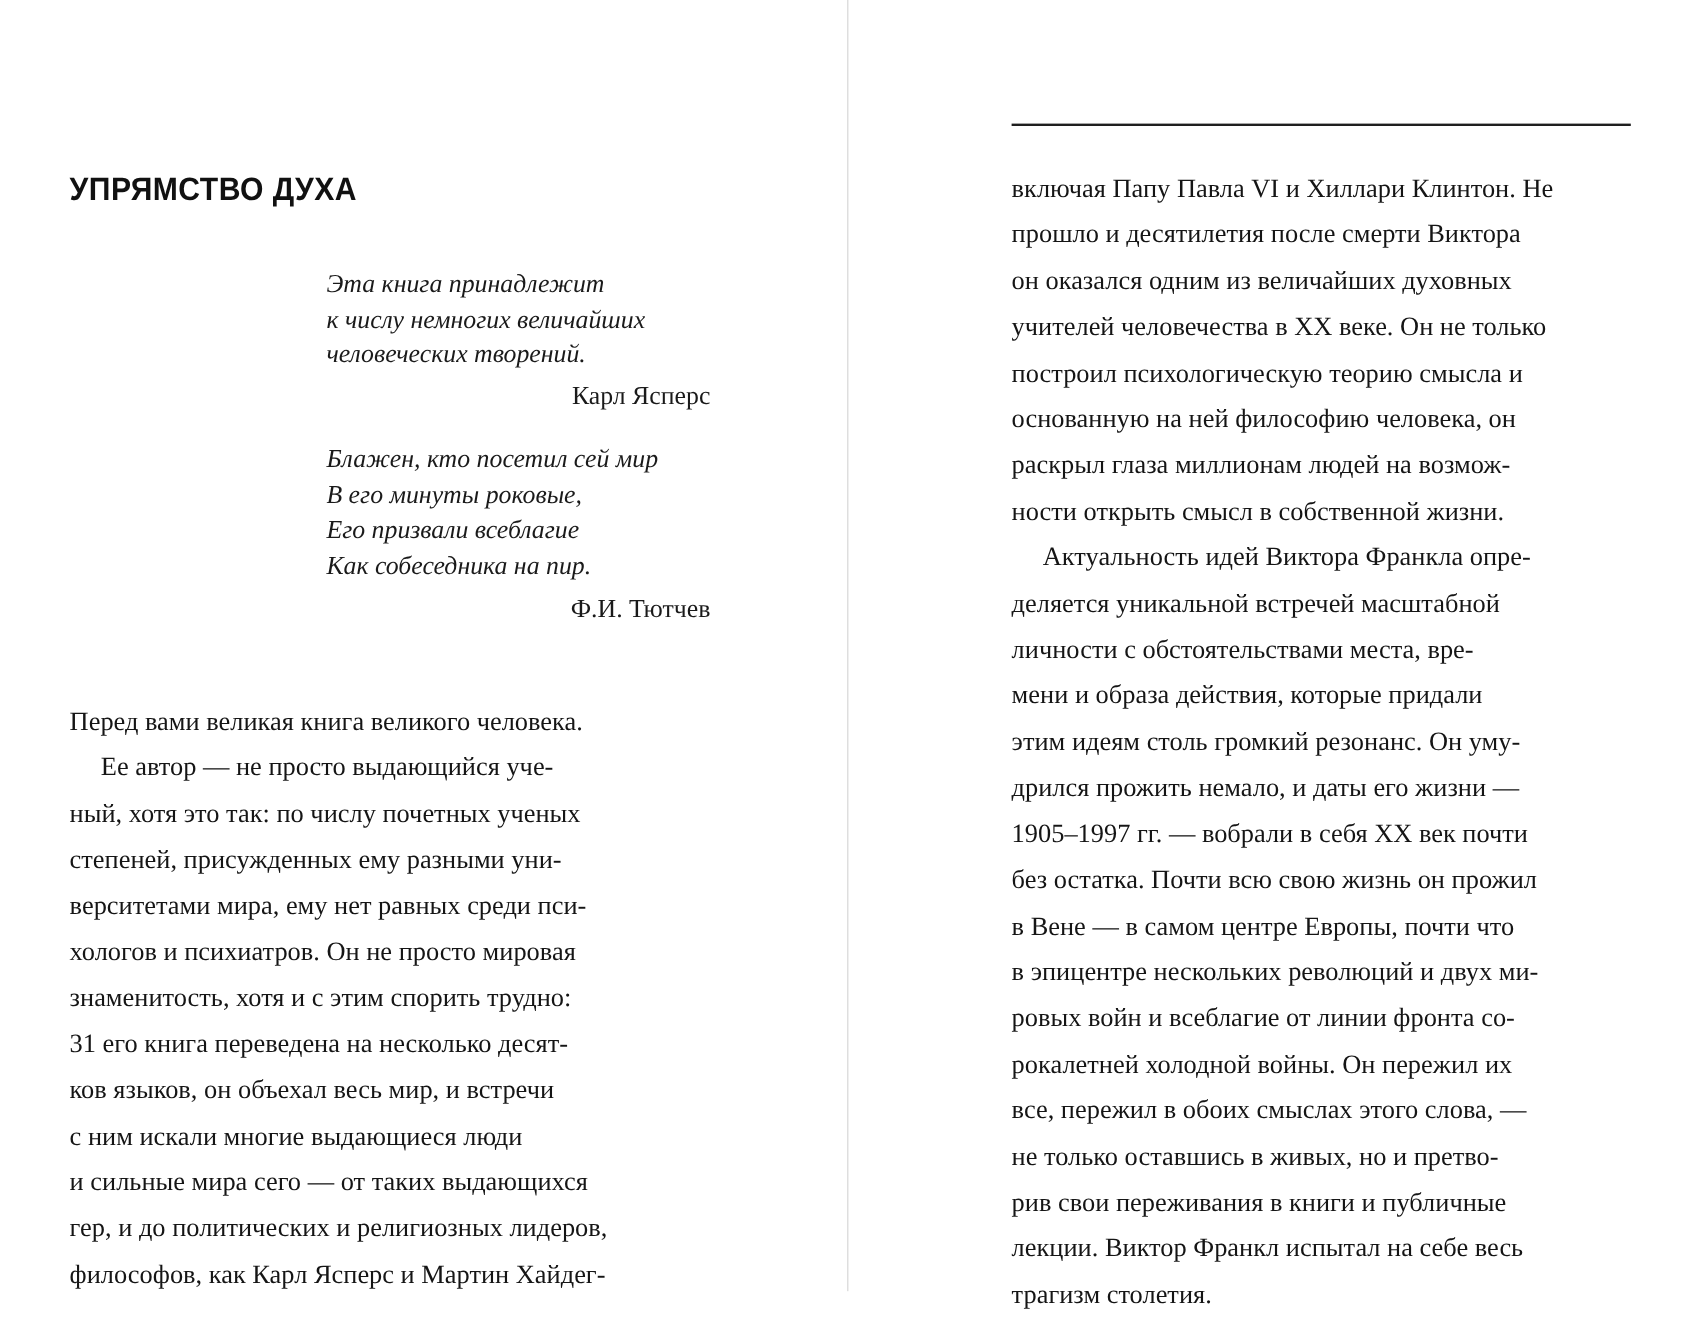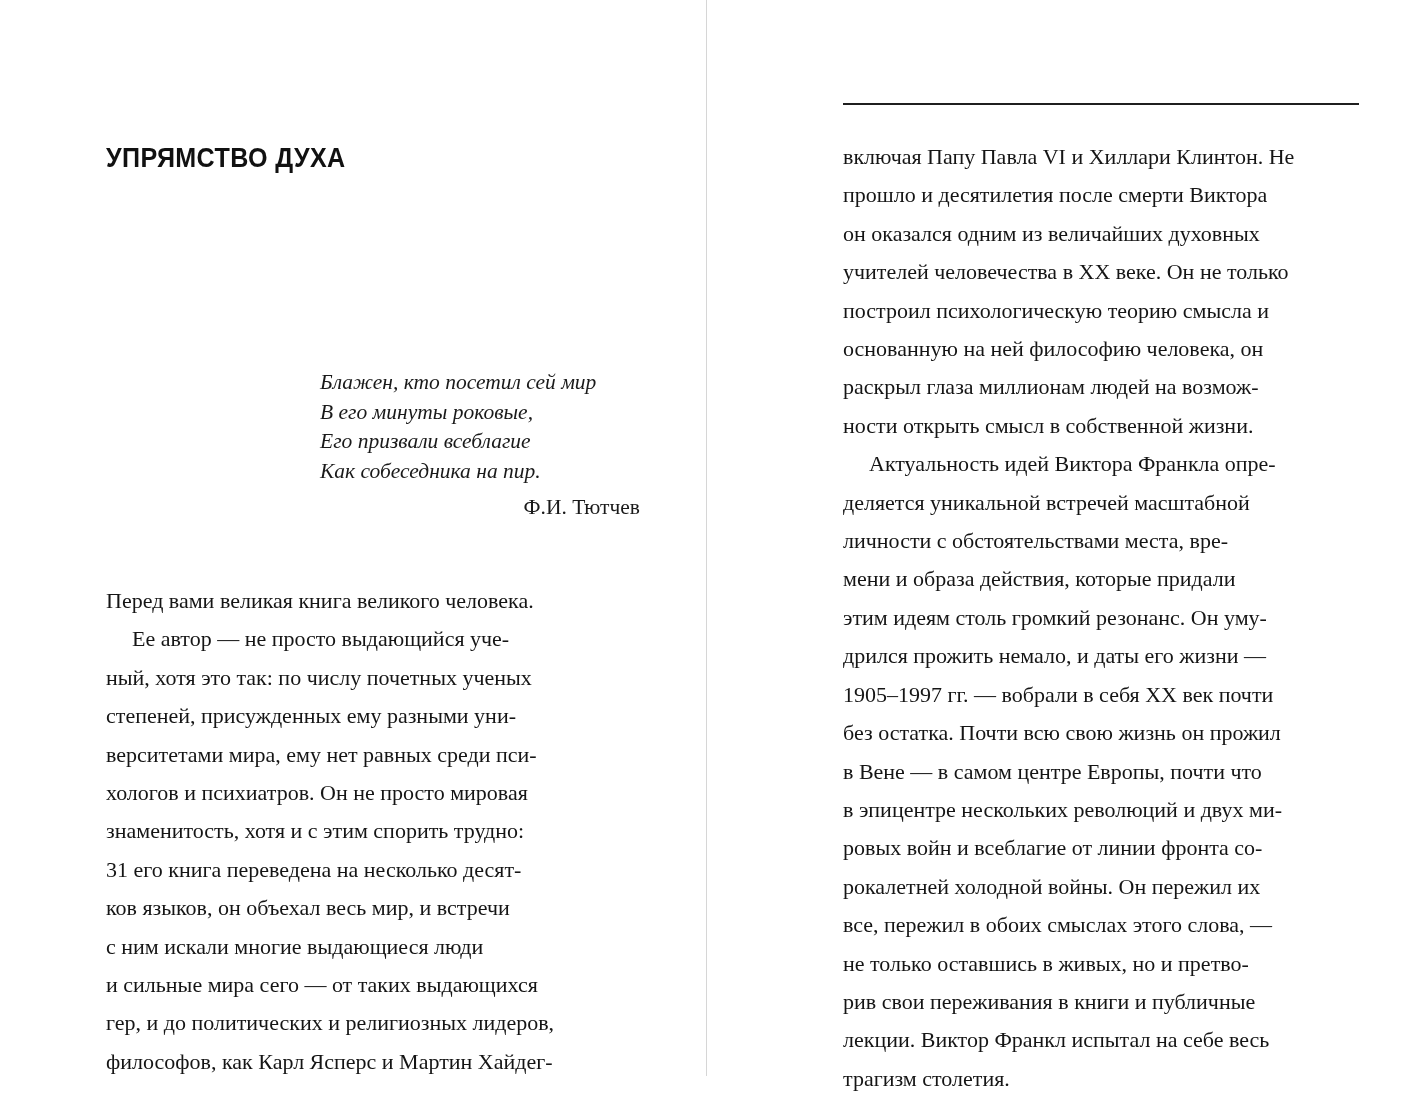--- a/index.html
+++ b/index.html
@@ -32,21 +32,21 @@
     height: 1076px;
     background: #d6d6d6;
   }
 
   
   .page {
     position: absolute;
     top: 0;
     height: 1106px;
   }
-  .page-left  { left: 0px;   width: 706px; margin-left: 48px; }
+  .page-left  { left: 0px;   width: 706px; }
   .page-right { left: 707px; width: 703px; }
 
   
   .chapter-title {
     position: absolute;
     left: 58px;
     top: 143px;
     font-family: "Liberation Sans", "DejaVu Sans", sans-serif;
     font-weight: bold;
     font-size: 27px;
@@ -132,20 +132,26 @@
 <body>
 
 <div class="spread">
 
   <div class="spine"></div>
 
   <div class="page page-left">
 
     <div class="chapter-title">УПРЯМСТВО ДУХА</div>
 
+    <div class="epigraph-block epigraph-1">
+      <div class="epigraph-line">Эта книга принадлежит</div>
+      <div class="epigraph-line">к числу немногих величайших</div>
+      <div class="epigraph-line">человеческих творений.</div>
+      <div class="epigraph-source">Карл Ясперс</div>
+    </div>
 
     <div class="epigraph-block epigraph-2">
       <div class="epigraph-line">Блажен, кто посетил сей мир</div>
       <div class="epigraph-line">В его минуты роковые,</div>
       <div class="epigraph-line">Его призвали всеблагие</div>
       <div class="epigraph-line">Как собеседника на пир.</div>
       <div class="epigraph-source">Ф.И. Тютчев</div>
     </div>
 
     <div class="body-col left-body">

